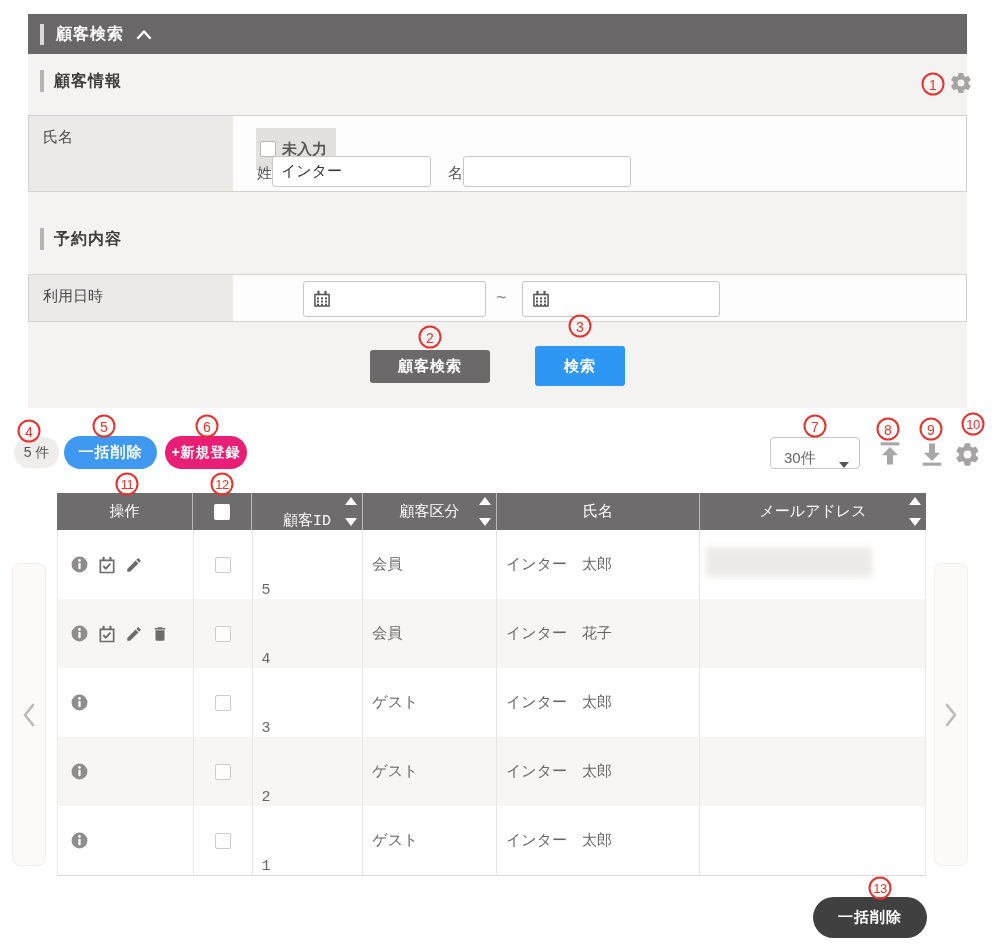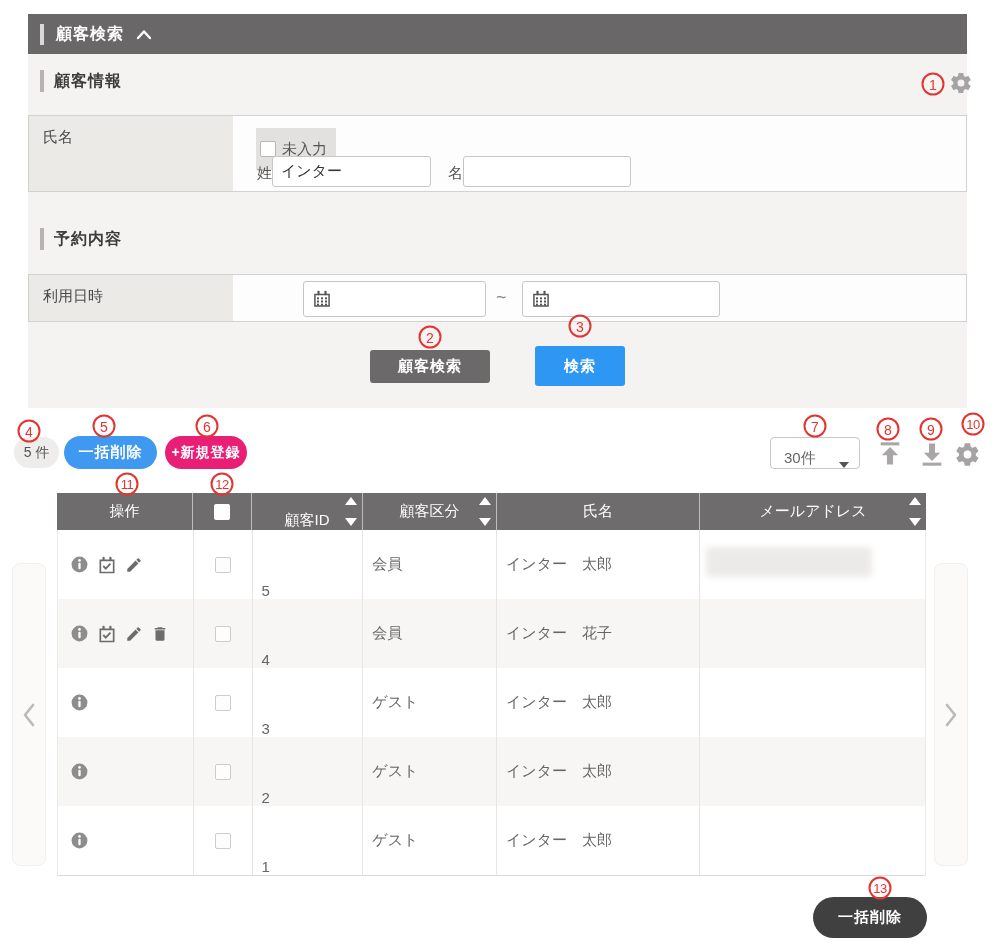--- a/index.html
+++ b/index.html
@@ -18,21 +18,21 @@
   .sec-title { position:absolute; left:12px; display:flex; align-items:center; }
   .sec-title .accent { width:4px; height:22px; background:#b7b3af; }
   .sec-title .txt { font-size:16px; font-weight:bold; color:#3c3c3c; margin-left:10px; letter-spacing:1px; }
   .gear-top { position:absolute; left:921px; top:17px; cursor:pointer; }
 
   .form-row { position:absolute; left:0; width:939px; background:#fdfdfd; border:1px solid #d4d2d0; display:flex; }
   .form-label { width:204px; background:#eceae7; padding:12px 14px; font-size:15px; color:#4a4a4a; flex:none; }
   .form-content { flex:1; position:relative; }
 
   .name-row { top:61px; height:77px; }
-  .mini-box { position:absolute; left:23px; top:12px; height:42px; background:#e3e1df; display:flex; align-items:center; padding:0 9px 0 4px; }
+  .mini-box { position:absolute; left:23px; top:12px; height:42px; background:#e3e1df; display:flex; align-items:center; padding:0 9px 0 4px;font-weight:bold; }
   .mini-box .cb { width:16px; height:16px; background:#fff; border:1px solid #b9b7b5; border-radius:2px; margin-right:6px; }
   .mini-box .lbl { font-size:15px; color:#555; }
   .sei-lbl { position:absolute; left:24px; top:48px; font-size:15px; color:#555; }
   .sei-input { position:absolute; left:39px; top:40px; width:159px; height:31px; border:1px solid #c9c7c5; border-radius:3px; font-size:15px; color:#333; padding:0 8px; background:#fff; font-family:inherit; }
   .mei-lbl { position:absolute; left:215px; top:48px; font-size:15px; color:#555; }
   .mei-input { position:absolute; left:230px; top:40px; width:168px; height:31px; border:1px solid #c9c7c5; border-radius:3px; font-size:15px; color:#333; padding:0 8px; background:#fff; font-family:inherit; }
 
   .dt-row { top:220px; height:48px; }
   .date-input { position:absolute; top:6px; height:36px; border:1px solid #c9c7c5; border-radius:3px; background:#fff; display:flex; align-items:center; padding-left:8px; cursor:text; }
   .date-from { left:70px; width:183px; }
@@ -46,21 +46,21 @@
   
   .count-pill { position:absolute; left:14px; top:437px; width:45px; height:31px; background:#efedeb; border-radius:16px; font-size:14px; color:#555; display:flex; align-items:center; justify-content:center; }
   .mail-btn { position:absolute; left:64px; top:436px; width:93px; height:33px; background:#3f99f1; border-radius:17px; }
   .reg-btn { position:absolute; left:165px; top:436px; width:82px; height:33px; background:#e81f74; border-radius:17px; font-size:14px; }
   .psize { position:absolute; left:770px; top:437px; width:90px; height:32px; background:#fff; border:1px solid #c9c7c5; border-radius:4px; display:flex; align-items:flex-end; cursor:pointer; }
   .psize .val { font-size:15px; color:#666; margin-left:13px; flex:1; }
   .psize .caret { width:0; height:0; border-left:5px solid transparent; border-right:5px solid transparent; border-top:6px solid #555; margin-right:10px; }
   .tool-ic { position:absolute; cursor:pointer; }
 
   
-  .tbl { position:absolute; left:57px; top:493px; width:869px; }
+  .tbl { position:absolute; left:57px; top:493px; width:869px;font-family:Liberation Mono, monospace; }
   .thead { display:flex; background:#6e6c6c; height:37px; }
   .th { position:relative; color:#fff; font-size:15px; display:flex; align-items:center; justify-content:center; border-right:1px solid rgba(255,255,255,.55); }
   .th:last-child { border-right:none; }
   .th .wcb { width:16px; height:16px; background:#fff; border-radius:2px; }
   .tri { position:absolute; right:5px; width:0; height:0; border-left:6px solid transparent; border-right:6px solid transparent; cursor:pointer; }
   .tri-up { top:4px; border-bottom:8px solid #fff; }
   .tri-dn { bottom:4px; border-top:8px solid #fff; }
   .tbody { border-left:1px solid #eceae8; border-right:1px solid #eceae8; border-bottom:1px solid #dddbd9; }
   .tr { display:flex; height:69px; background:#fff; }
   .tr.alt { background:#f7f6f5; }

